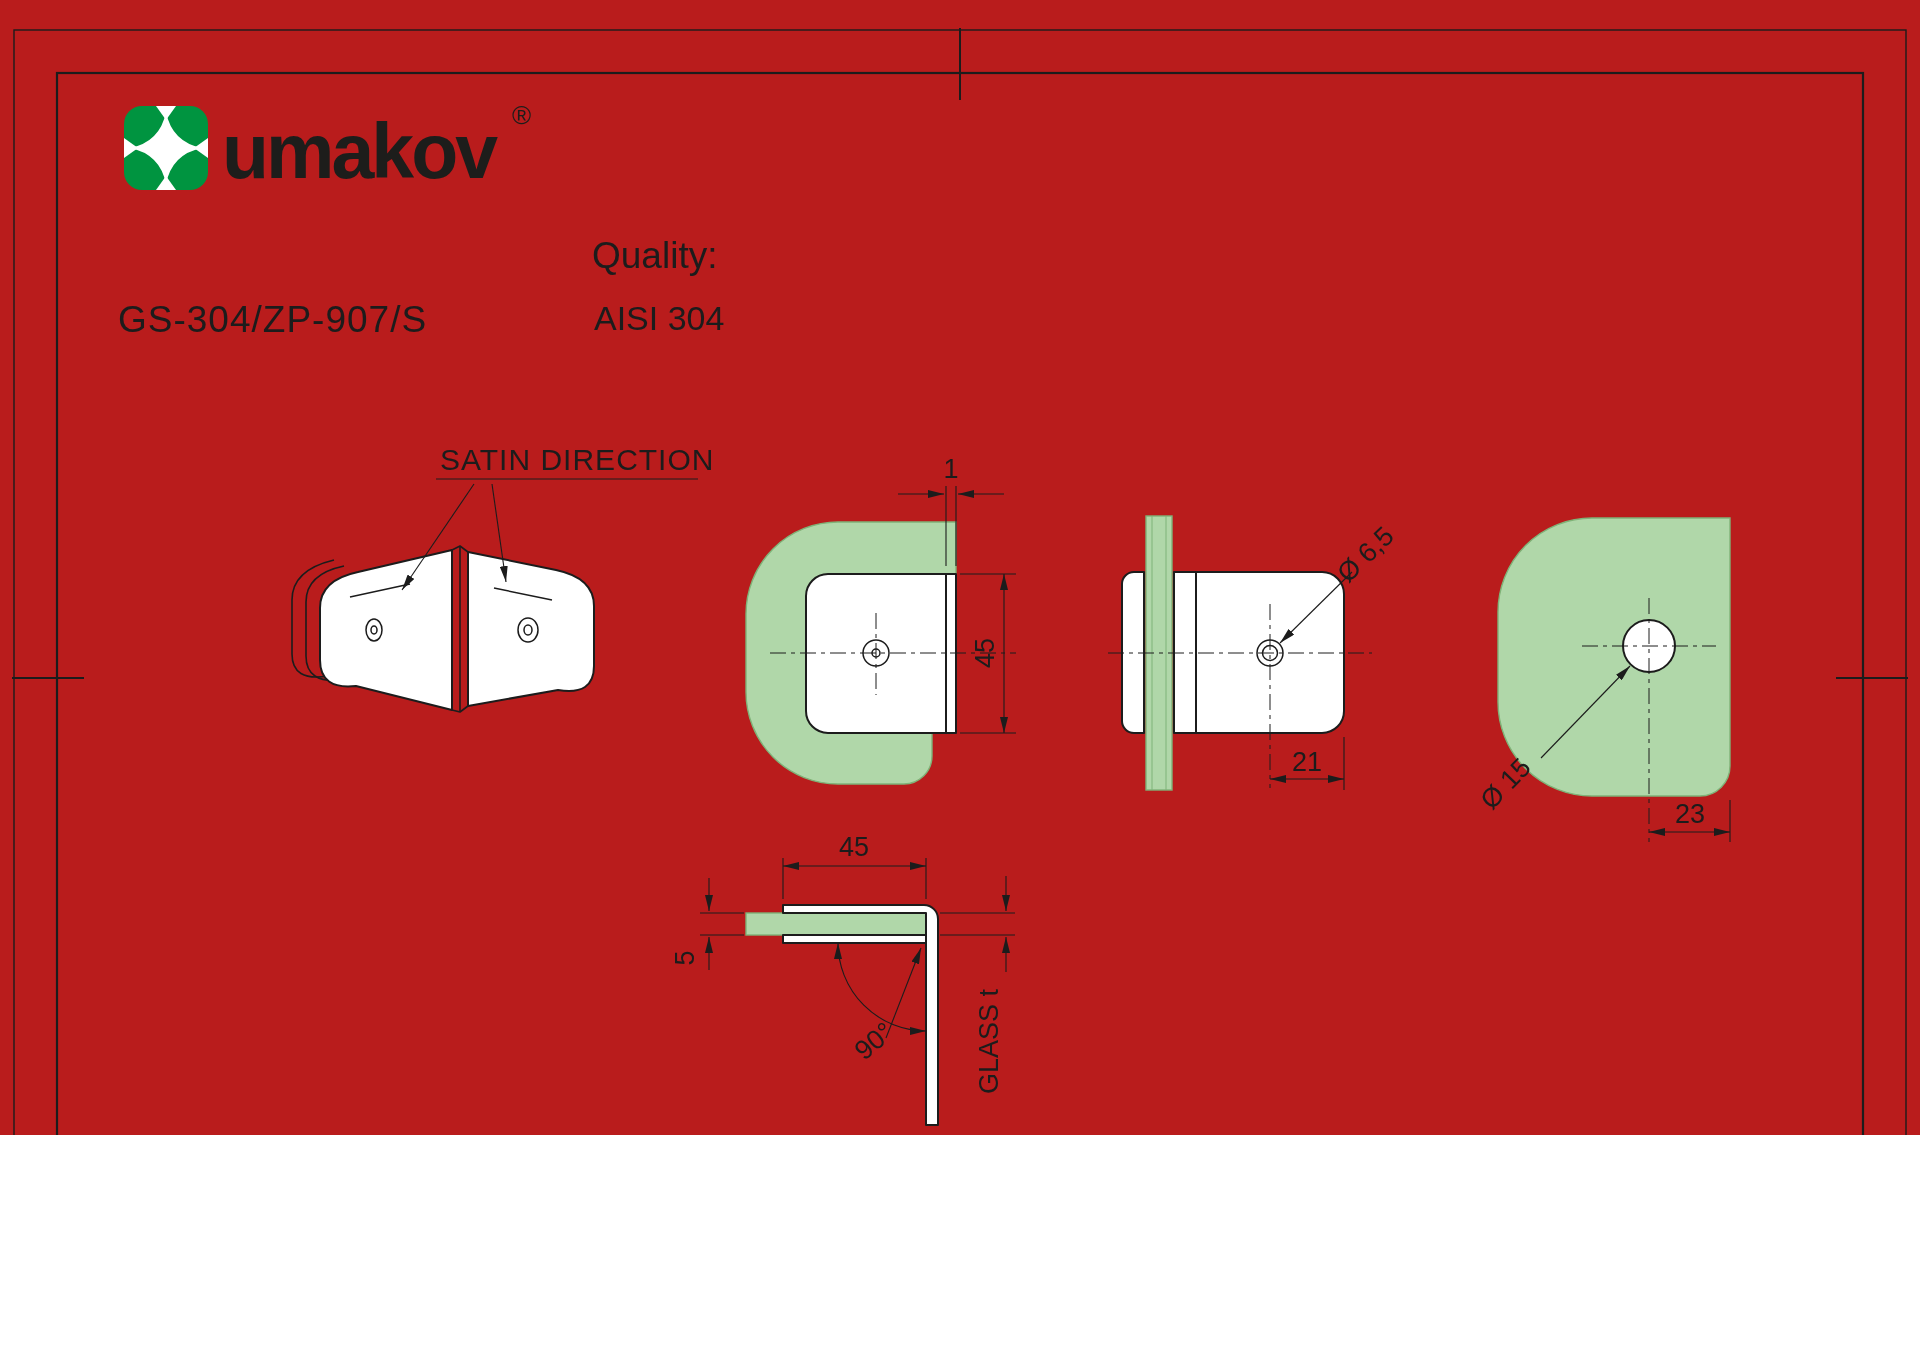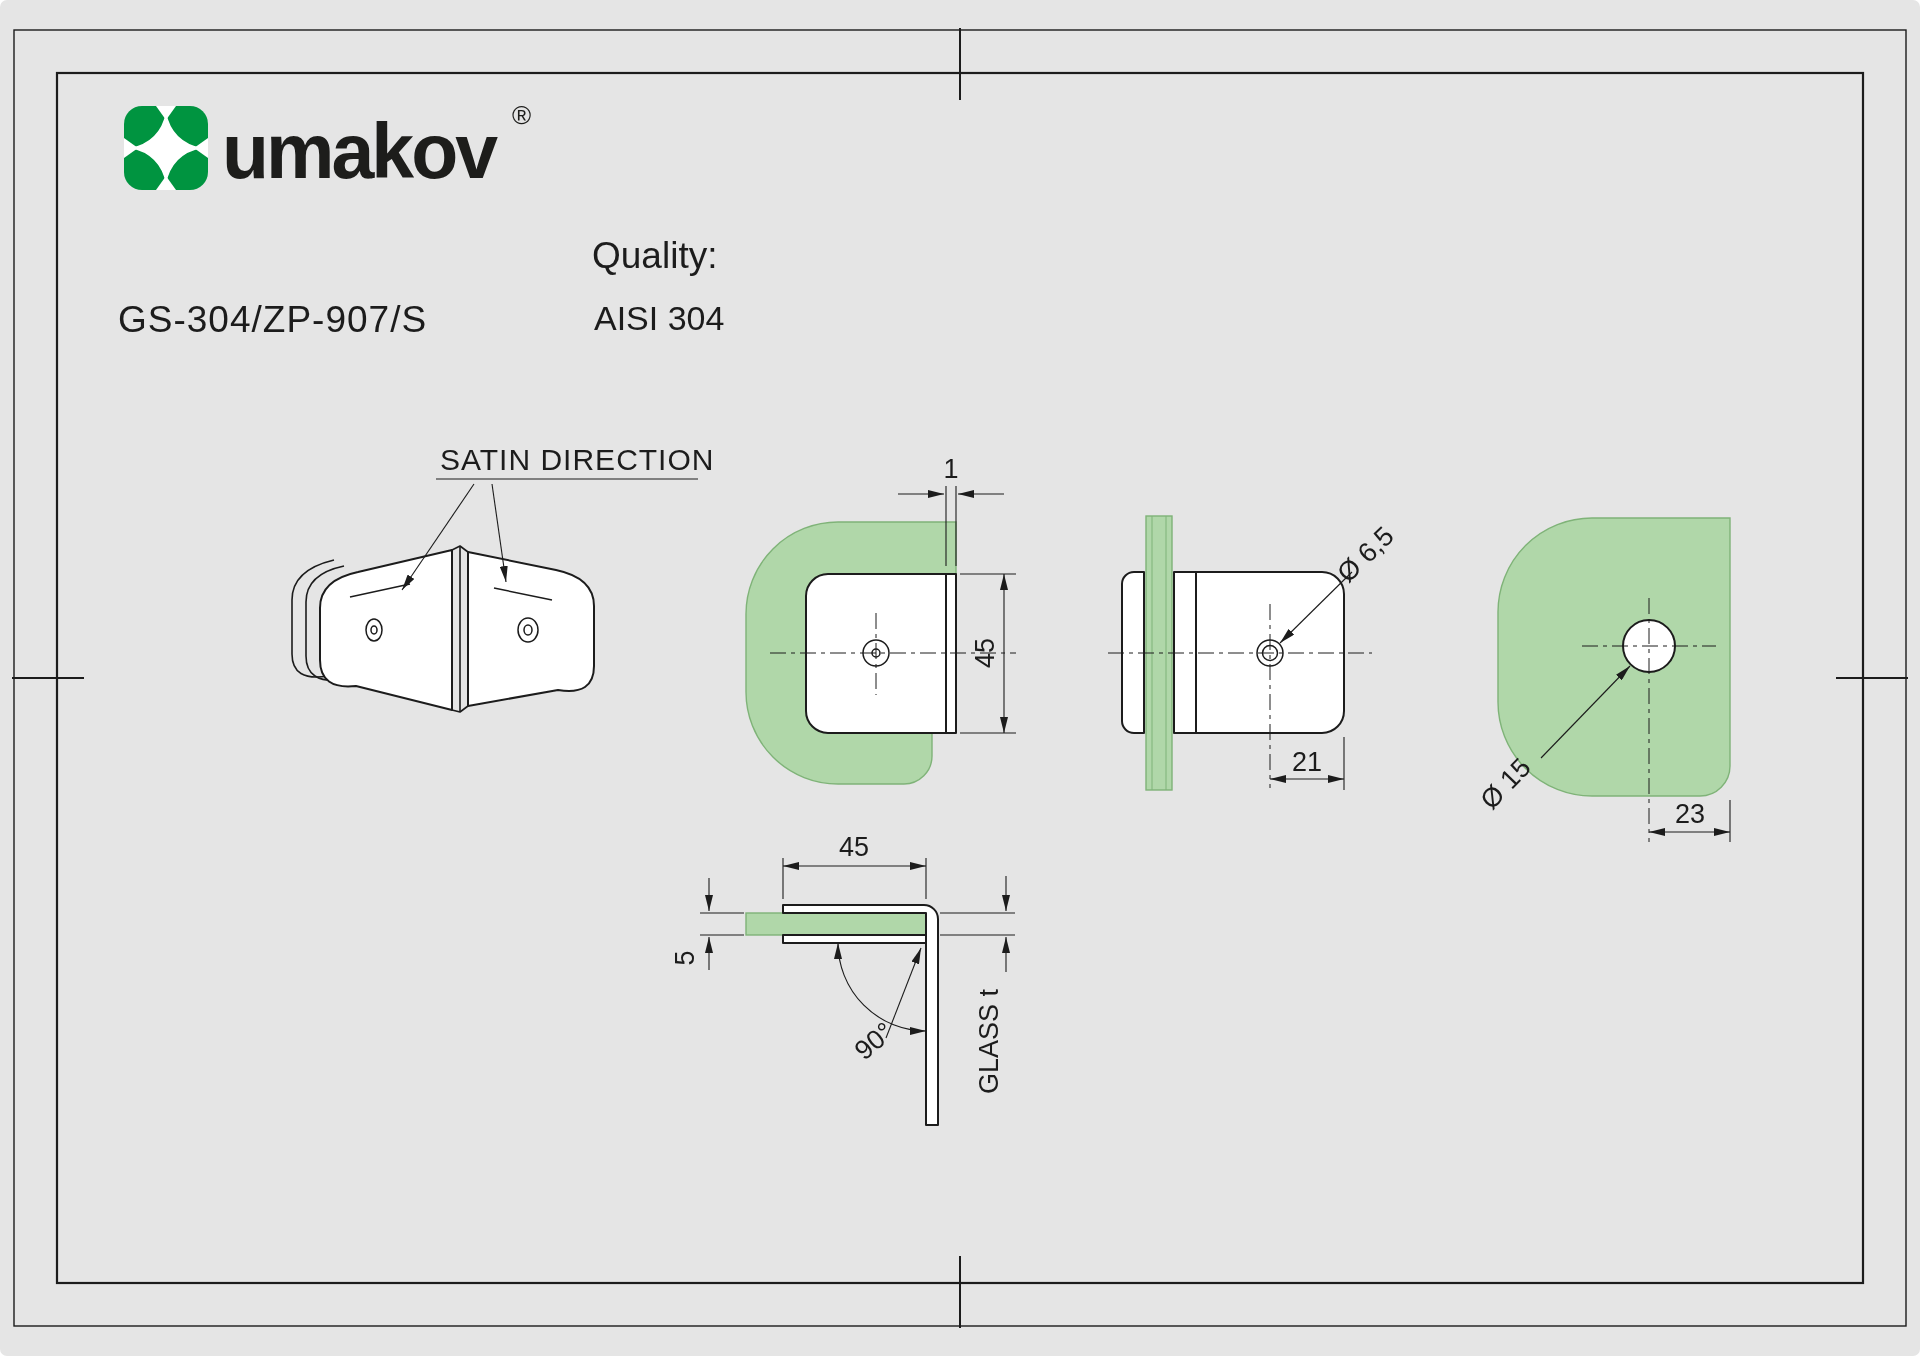--- a/index.html
+++ b/index.html
@@ -1,22 +1,21 @@
 <!DOCTYPE html>
 <html><head>
 <meta charset="utf-8">
 <style>
   html,body { margin:0; padding:0; background:#ffffff; }
   .sheet {
     position:relative;
-    width:1920px; height:1356px;
-    background:#e5e5e5;
+    width:1920px; height:1135px;
+    background:#b91c1c;
     font-family:"Liberation Sans", sans-serif;
     overflow:hidden;
-    border-radius:7px;
   }
   svg { position:absolute; left:0; top:0; }
 
   
   .frame-outer { fill:none; stroke:#1c1c1c; stroke-width:1.4; }
   .frame-inner { fill:none; stroke:#1c1c1c; stroke-width:2.2; }
   .tick       { stroke:#1c1c1c; stroke-width:2; }
 
   .ol   { fill:#ffffff; stroke:#1c1c1c; stroke-width:2;   stroke-linejoin:round; }
   .ol2  { fill:none;    stroke:#1c1c1c; stroke-width:1.6; stroke-linejoin:round; }

